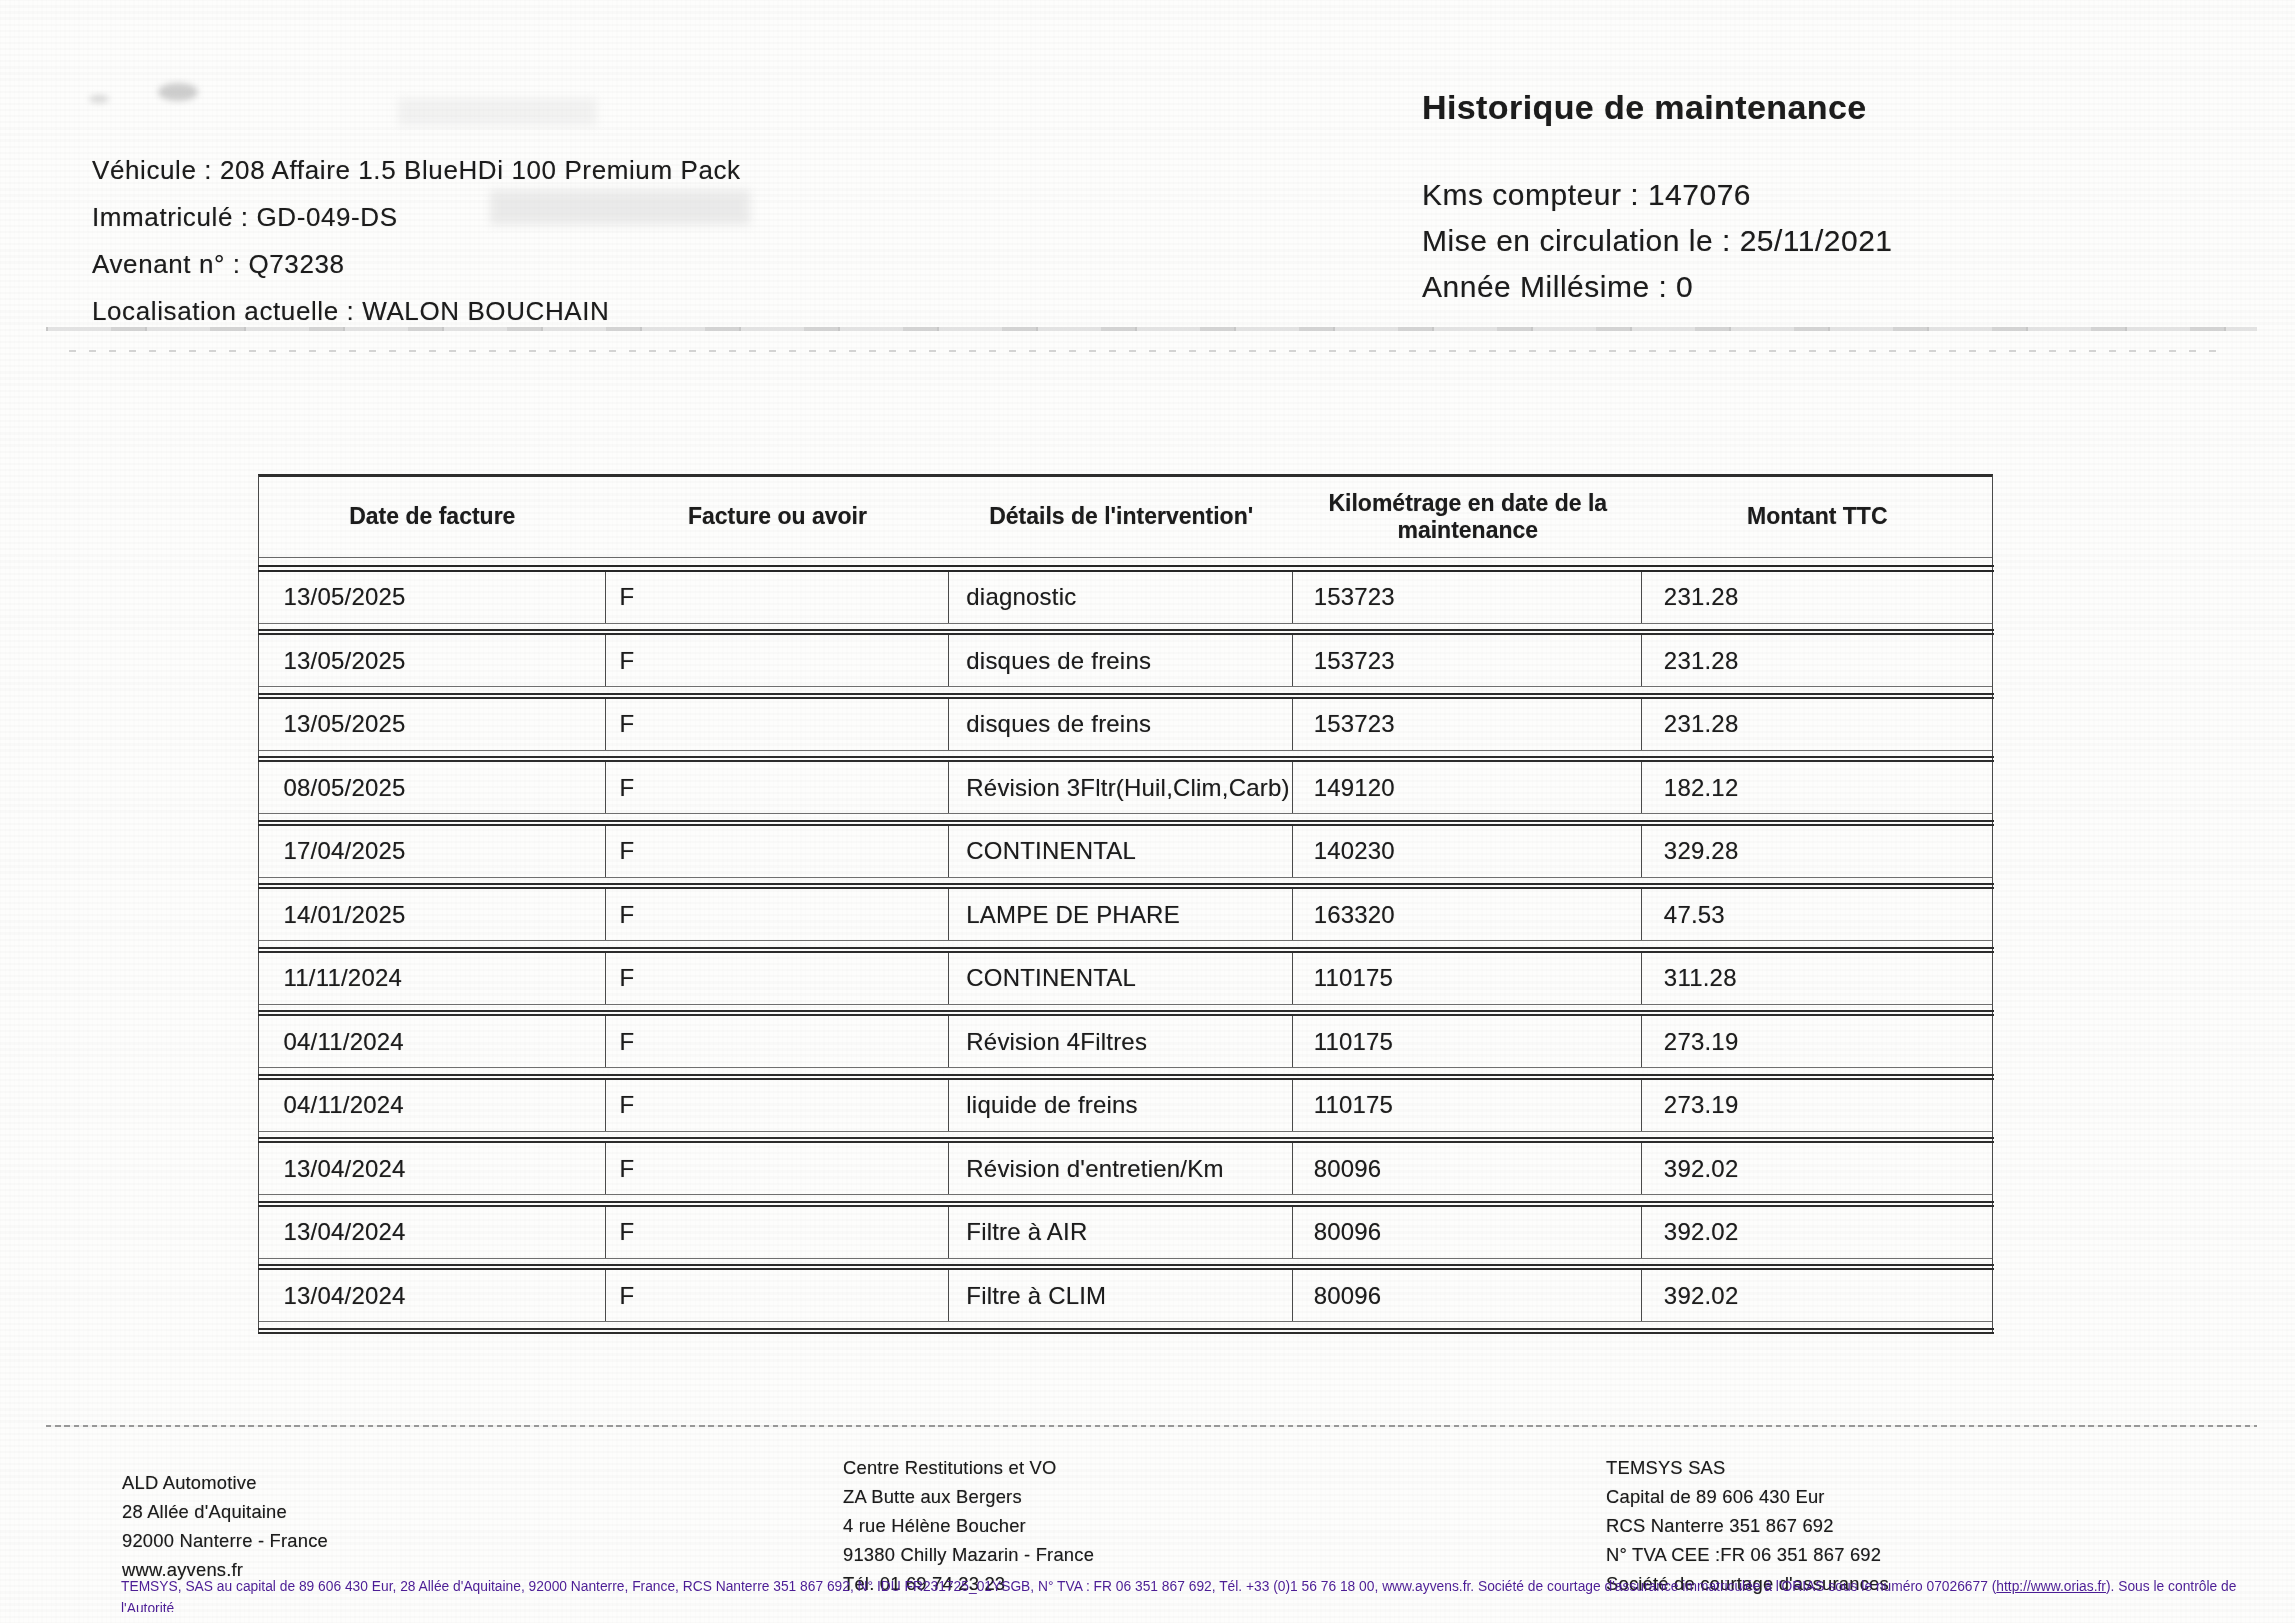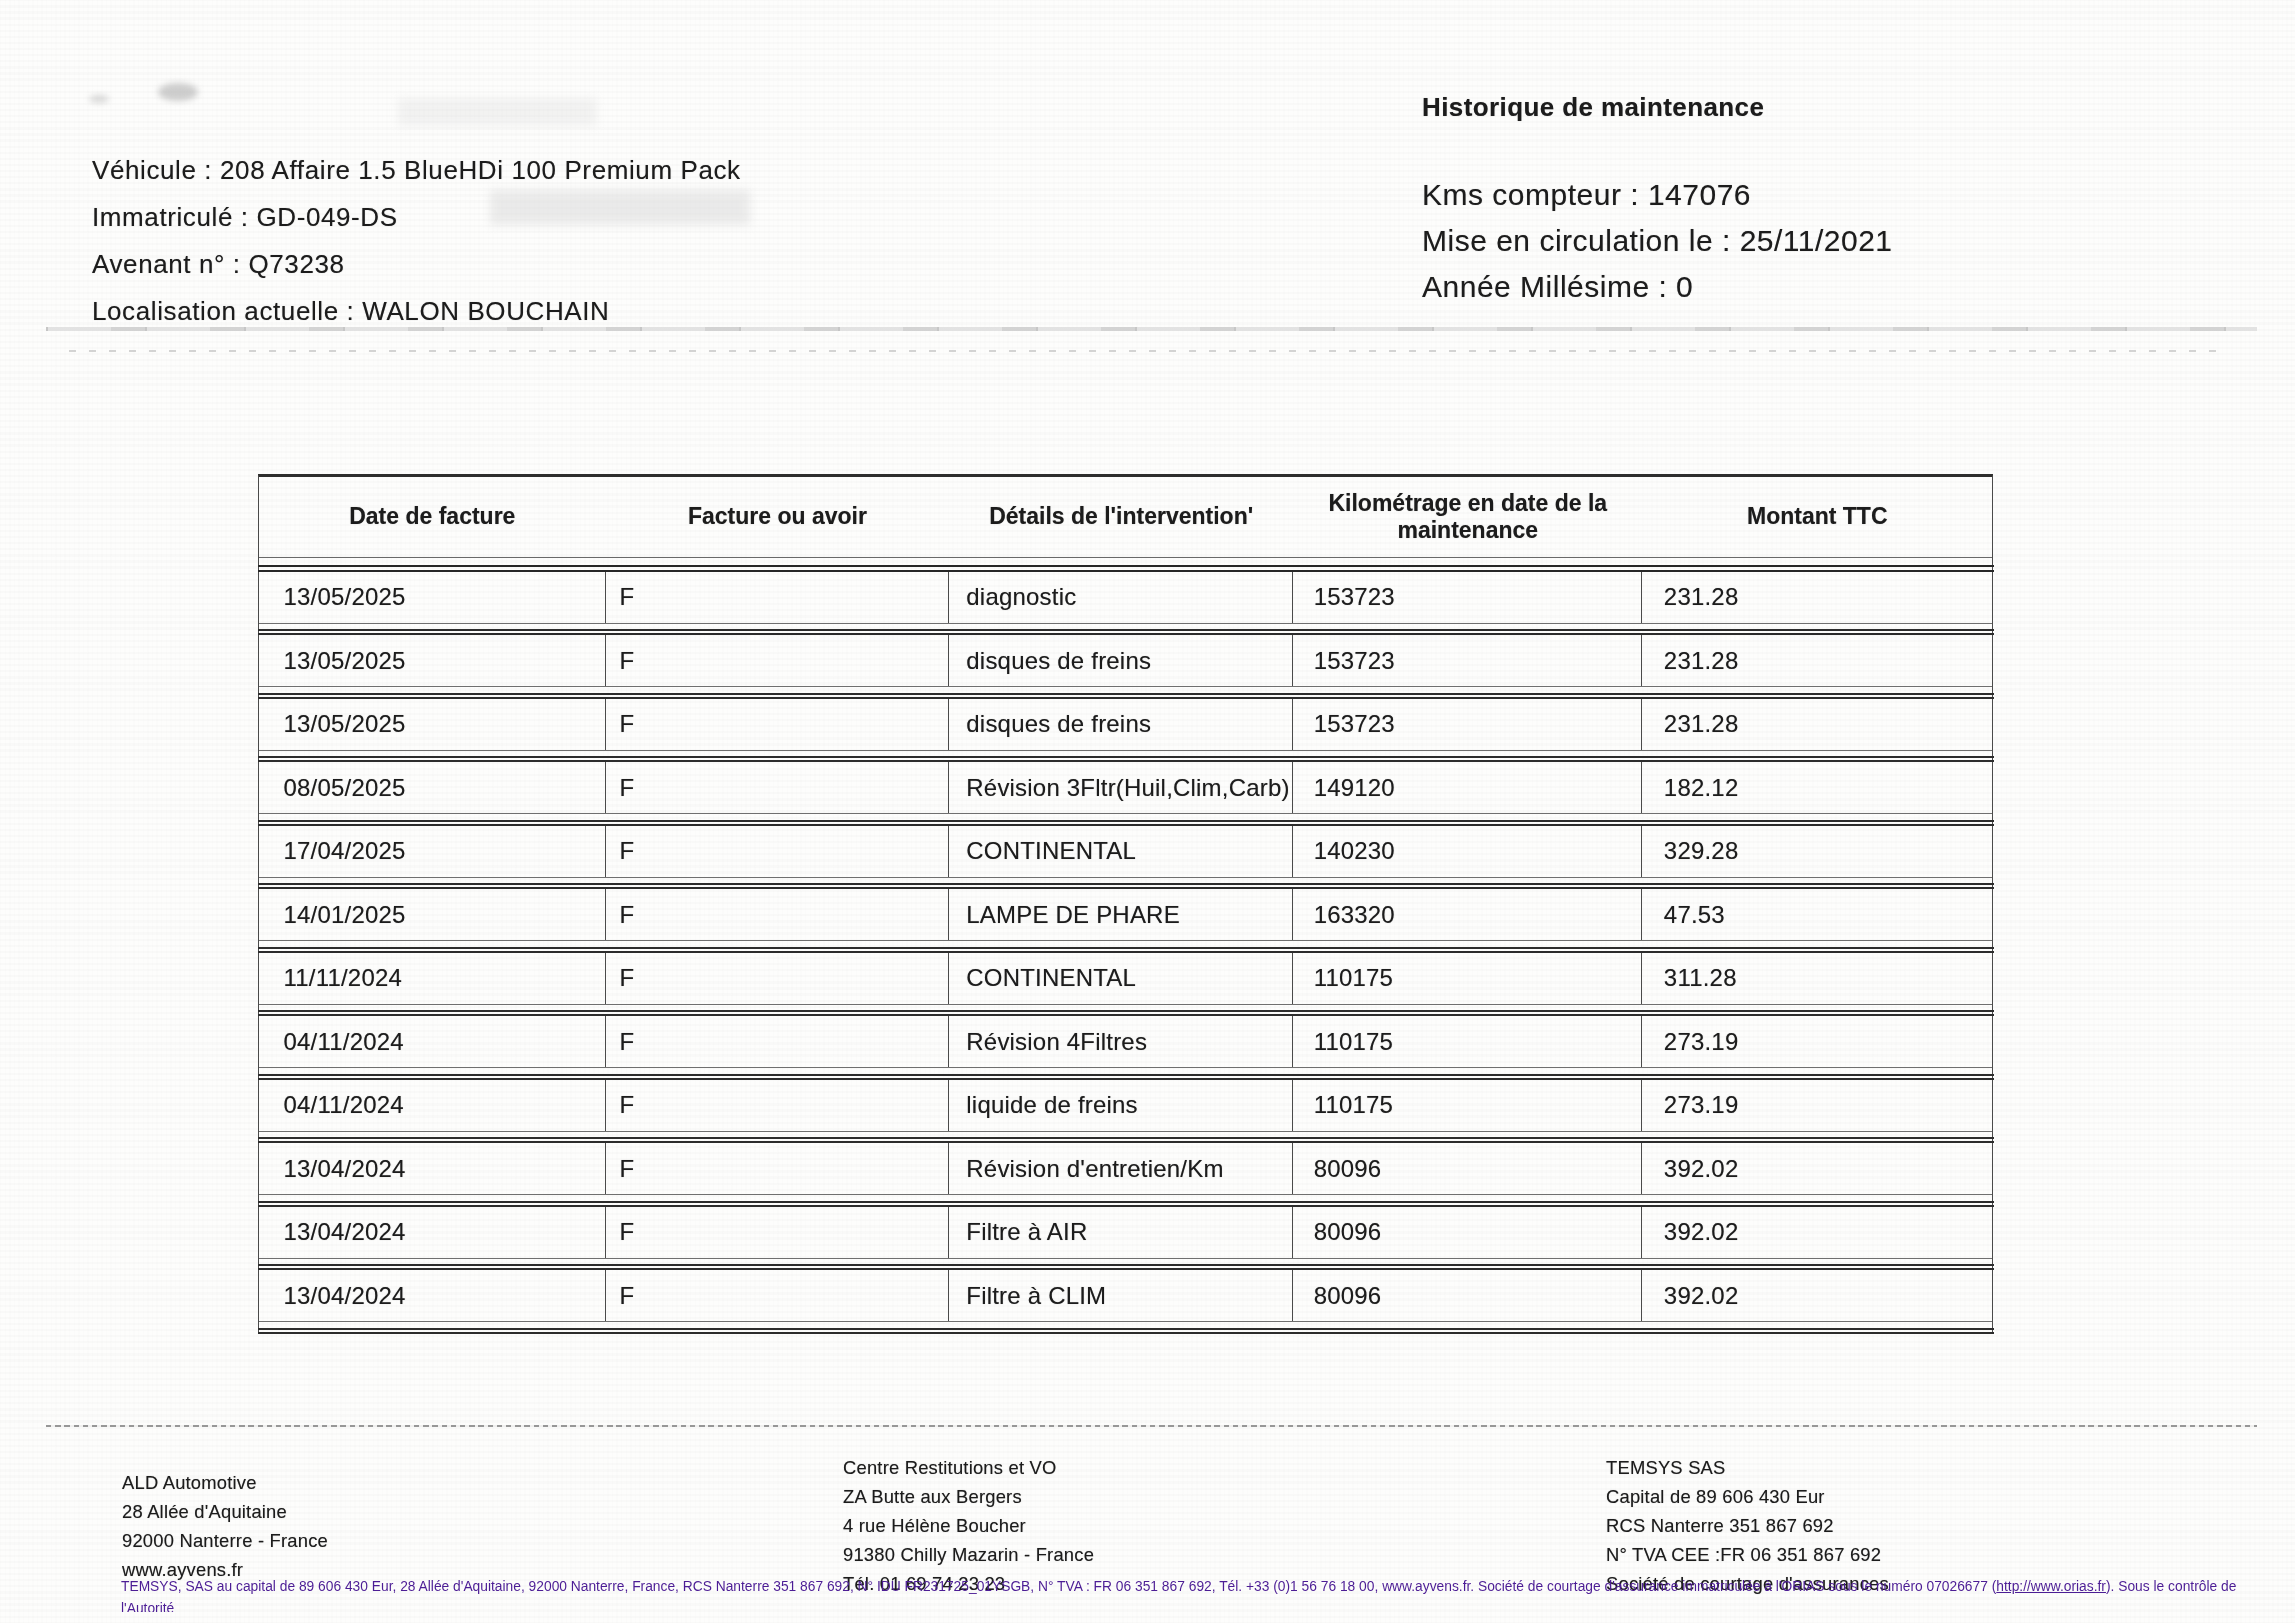--- a/index.html
+++ b/index.html
@@ -44,21 +44,21 @@
   .sep-dashed-footer {
     position: absolute; left: 46px; top: 1425px; width: 2211px; height: 2.3px;
     background: repeating-linear-gradient(90deg, #979797 0 5.4px, rgba(200,200,200,.25) 5.4px 9.2px);
   }
 
   
   .header-left { position: absolute; left: 92px; top: 147px; font-size: 26px; letter-spacing: 0.6px; line-height: 47px; }
 
   
   .header-right { position: absolute; left: 1422px; top: 88px; }
-  .doc-title { font-size: 26px; font-weight: bold; line-height: 38px; letter-spacing: 0.4px; }
+  .doc-title { font-size: 34px; font-weight: bold; line-height: 38px; letter-spacing: 0.4px; }
   .header-right-lines { margin-top: 46px; font-size: 30px; letter-spacing: 0.5px; line-height: 46px; }
 
   
   .mtable {
     position: absolute; left: 258px; top: 474px; width: 1735px;
     border-top: 3.1px solid #2e2e2e;
     border-left: 1.5px solid #4a4a4a;
     border-right: 1.5px solid #4a4a4a;
   }
   .t-header {

